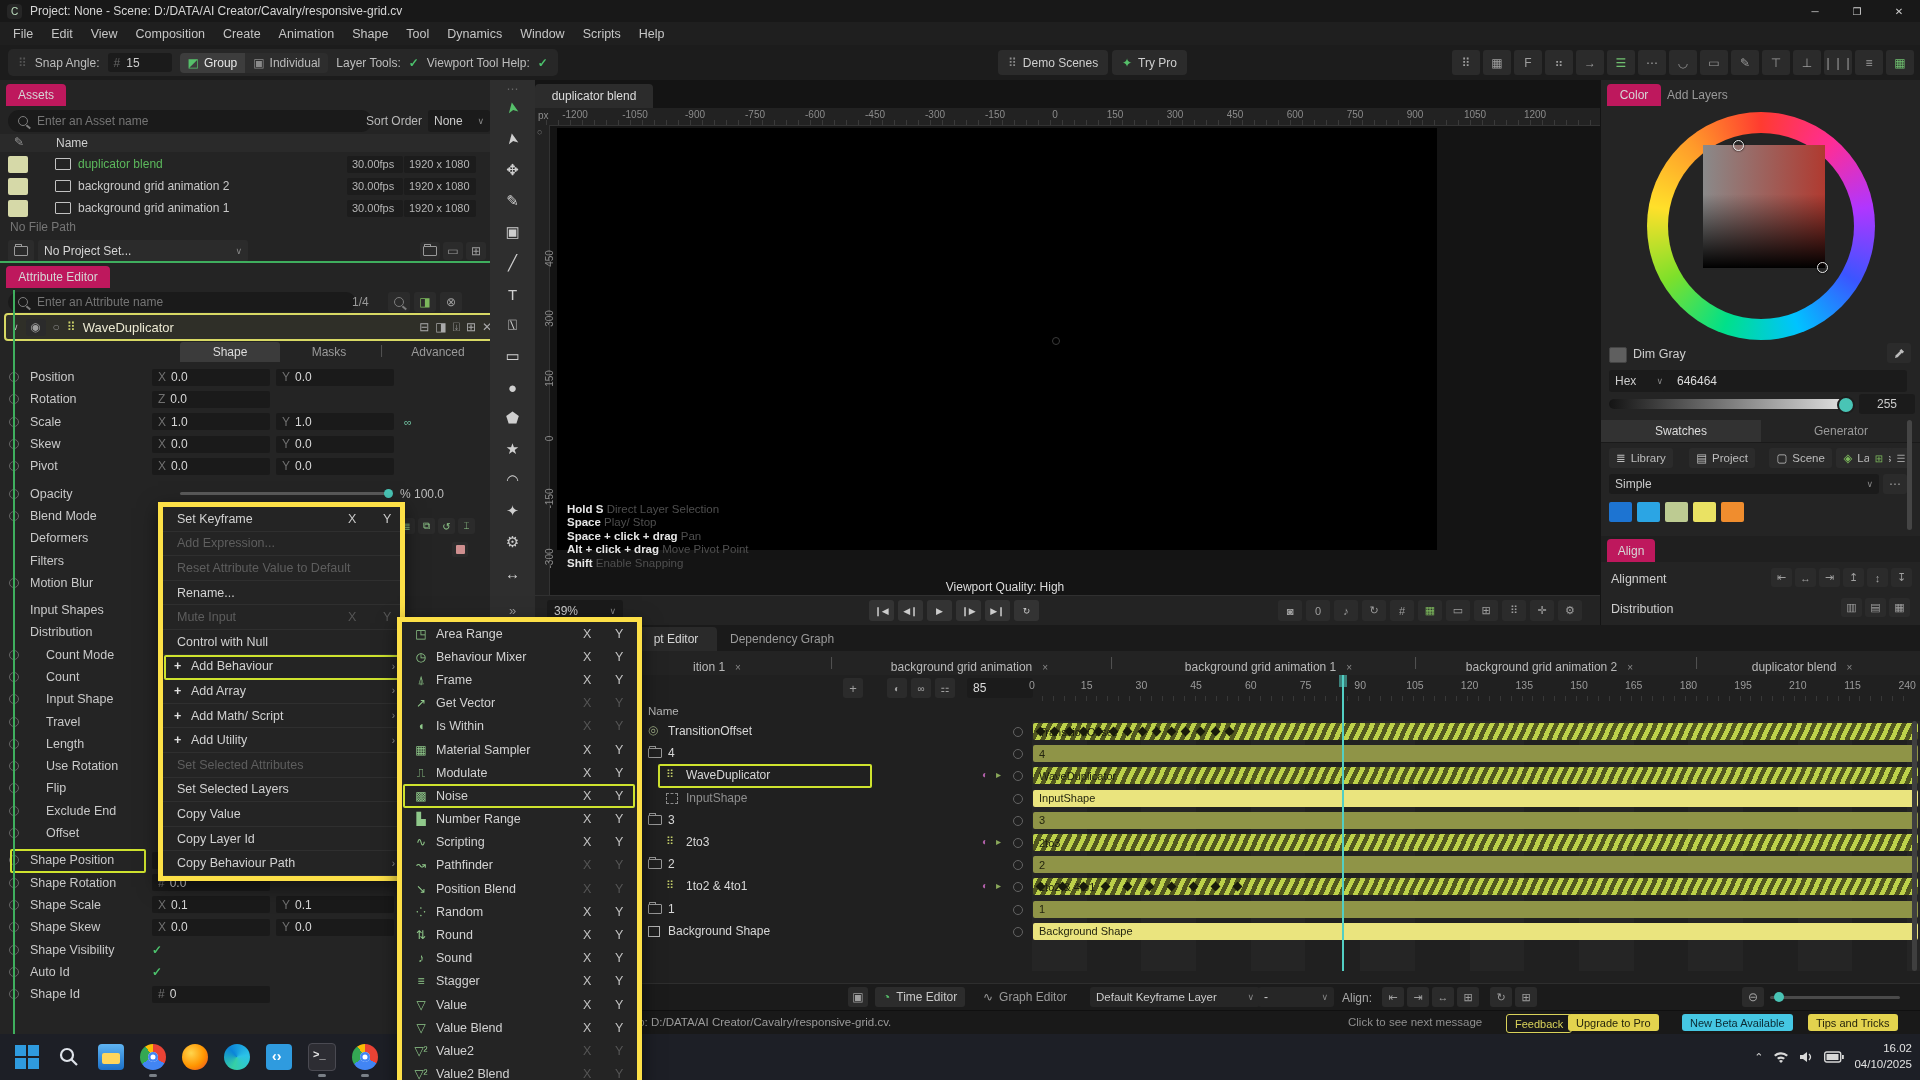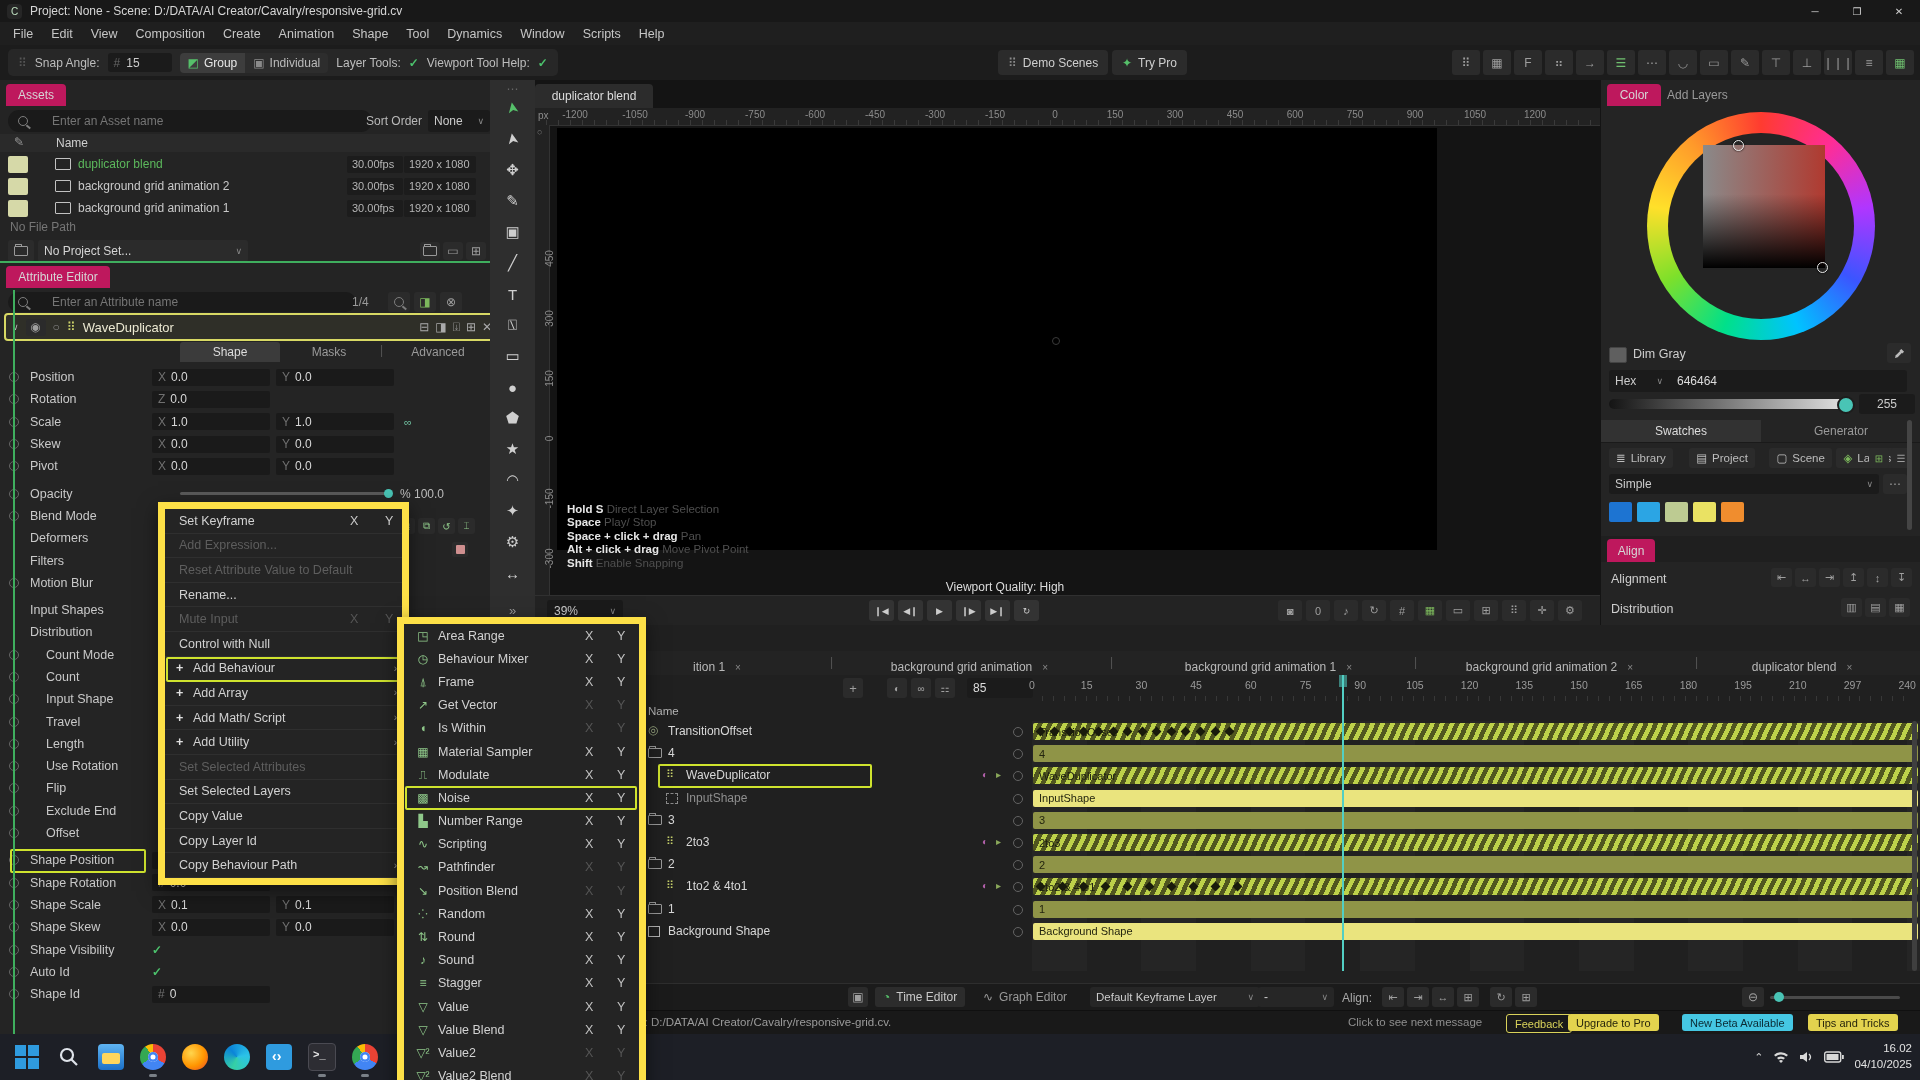--- a/index.html
+++ b/index.html
@@ -25,21 +25,21 @@
   .seg > div{padding:3px 8px;display:flex;gap:5px;align-items:center;background:#2d2d2d;color:#bbb;}
   .seg > div.on{background:#3d3d3d;color:#e8e8e8;}
   .green{color:#56c06a;}
   .check{color:#4cc36d;font-weight:bold;}
   .tb-btn{height:25px;background:#2b2b2b;border-radius:4px;display:flex;align-items:center;gap:6px;padding:0 10px;color:#cfcfcf;}
   #tb-icons{right:6px;top:4px;height:27px;display:flex;gap:3px;align-items:center;}
   #tb-icons .ib{width:28px;height:25px;font-size:12px;}
   
   #left{left:0;top:80px;width:490px;height:954px;background:#242424;border-right:1px solid #141414;}
   .tab{background:#be185d;border-radius:4px 4px 0 0;color:#d6d6d6;display:flex;align-items:center;justify-content:center;font-size:12px;}
-  .pill{background:#1a1a1a;border-radius:12px;display:flex;align-items:center;padding:0 10px;gap:22px;color:#8a8a8a;}
+  .pill{background:#1a1a1a;border-radius:12px;display:flex;align-items:center;padding:0 10px;gap:7px;color:#8a8a8a;}
   .pill input{background:transparent;border:0;outline:0;color:#bbb;font-family:inherit;font-size:12px;width:100%;}
   .mag{width:8px;height:8px;border:1.5px solid #7d7d7d;border-radius:50%;position:relative;flex:none;}
   .mag::after{content:'';position:absolute;width:5px;height:1.5px;background:#7d7d7d;right:-4px;bottom:-2px;transform:rotate(40deg);}
   .asset-row{height:22px;display:flex;align-items:center;position:relative;}
   .asset-swatch{position:absolute;left:8px;width:20px;height:17px;background:#d6d9a8;border-radius:2px;}
   .frame-ic{position:absolute;left:55px;width:14px;height:10px;border:1.5px solid #c2c2c2;border-radius:1px;}
   .asset-name{position:absolute;left:78px;color:#c9c9c9;}
   .asset-name.active{color:#5cb85c;}
   .mini{position:absolute;height:17px;background:#1c1c1c;border-radius:2px;color:#b5b5b5;font-size:11px;display:flex;align-items:center;padding:0 5px;}
   .folder-ic{width:12px;height:8px;border:1.3px solid #9a9a9a;border-radius:1px;position:relative;flex:none;}
@@ -55,21 +55,21 @@
   .kf{width:8px;height:8px;border:1.3px solid #666;border-radius:50%;position:absolute;left:9px;}
   .attr-label{position:absolute;left:30px;color:#c9c9c9;font-size:12.5px;white-space:nowrap;}
   .vchip{position:absolute;height:17px;background:#1a1a1a;border-radius:2px;display:flex;align-items:center;padding:0 6px;gap:5px;font-size:12px;}
   .vchip .lt{color:#707070;}
   .vchip .vv{color:#d8d8d8;}
   .slider-track{position:absolute;height:3px;background:#5a5a5a;border-radius:2px;top:10px;}
   .slider-dot{position:absolute;width:9px;height:9px;border-radius:50%;background:#49c4b5;top:7px;}
   .hl-box{position:absolute;border:2.5px solid #cfe32e;border-radius:2px;pointer-events:none;}
   #green-edge{left:13px;top:290px;width:2px;height:744px;background:#3fae5e;}
   
-  .menu-panel{background:#242424;border:7px solid #fde047;box-shadow:0 6px 18px rgba(0,0,0,.5);z-index:50;}
+  .menu-panel{background:#242424;border:5px solid #fde047;box-shadow:0 6px 18px rgba(0,0,0,.5);z-index:50;}
   .cm-item{height:23.6px;display:flex;align-items:center;position:relative;border-bottom:1px solid #2f2f2f;color:#d2d2d2;font-size:12.5px;}
   .cm-item .lbl{position:absolute;left:14px;white-space:nowrap;}
   .cm-item.plus .lbl{left:28px;}
   .cm-item .plus-g{position:absolute;left:11px;font-weight:bold;color:#e0e0e0;}
   .cm-item.dis{color:#5e5e5e;}
   .cm-x{position:absolute;left:185px;color:#c9c9c9;} .cm-y{position:absolute;left:220px;color:#c9c9c9;}
   .dis .cm-x,.dis .cm-y{color:#555;}
   .cm-arrow{position:absolute;right:5px;color:#9a9a9a;font-size:10px;}
   .sm-item{height:23.2px;display:flex;align-items:center;position:relative;color:#d2d2d2;font-size:12.5px;}
   .sm-ic{position:absolute;left:10px;width:18px;text-align:center;color:#8fc88a;font-size:12px;}
@@ -690,20 +690,24 @@
     </div>
   <div class="abs rp-row-label" style="left:10px;top:522px;">Distribution</div>
   <div id="distribution-icons" class="abs" style="left:240px;top:518px;display:flex;gap:3px;">
       <div class="ib" style="width: 21px; height: 19px; font-size: 11px;">▥</div>
       <div class="ib" style="width: 21px; height: 19px; font-size: 11px;">▤</div>
       <div class="ib" style="width: 21px; height: 19px; font-size: 11px;">▦</div>
     </div>
 </div>
 
 <div id="timeline" class="abs">
+  <div id="tl-tabbar" class="abs">
+    <div class="tab abs" style="left:145px;top:2px;width:82px;height:24px;background:#2a2a2a;">pt Editor</div>
+    <div class="abs" style="left:240px;top:7px;color:#9a9a9a;">Dependency Graph</div>
+  </div>
   <div id="tl-comptabs" class="abs">
       <div class="ct" style="left: 142px; width: 170px;">
         <span>ition 1</span>
         <span class="x">×</span>
       </div>
       <span class="ct-sep" style="left: 340px;">|</span>
       <div class="ct" style="left: 367px; width: 225px;">
         <span>background grid animation</span>
         <span class="x">×</span>
       </div>
@@ -743,21 +747,21 @@
       <span class="fl" style="left: 273.5px;">75</span>
       <span class="fl" style="left: 328.2px;">90</span>
       <span class="fl" style="left: 382.9px;">105</span>
       <span class="fl" style="left: 437.6px;">120</span>
       <span class="fl" style="left: 492.3px;">135</span>
       <span class="fl" style="left: 547px;">150</span>
       <span class="fl" style="left: 601.7px;">165</span>
       <span class="fl" style="left: 656.4px;">180</span>
       <span class="fl" style="left: 711.1px;">195</span>
       <span class="fl" style="left: 765.8px;">210</span>
-      <span class="fl" style="left: 820.5px;">297</span>
+      <span class="fl" style="left: 820.5px;">115</span>
       <span class="fl" style="left: 875.2px;">240</span>
     </div>
   <div id="tl-name-h" class="abs">Name</div>
   <div id="tl-rows" class="abs">
       <div class="tl-row" style="top: 0px;">
         <span class="l-ic ic-target" style="left: 158px;">◎</span>
         <span class="tl-name" style="left: 178px; top: 3px;">TransitionOffset</span>
         <span class="l-circle"></span>
       </div>
       <div class="tl-row" style="top: 22.2px;">

